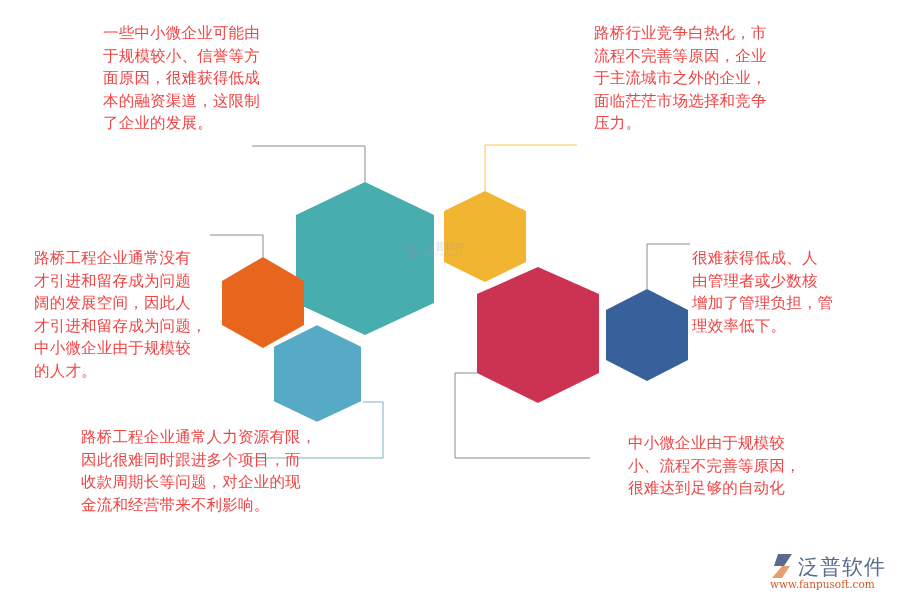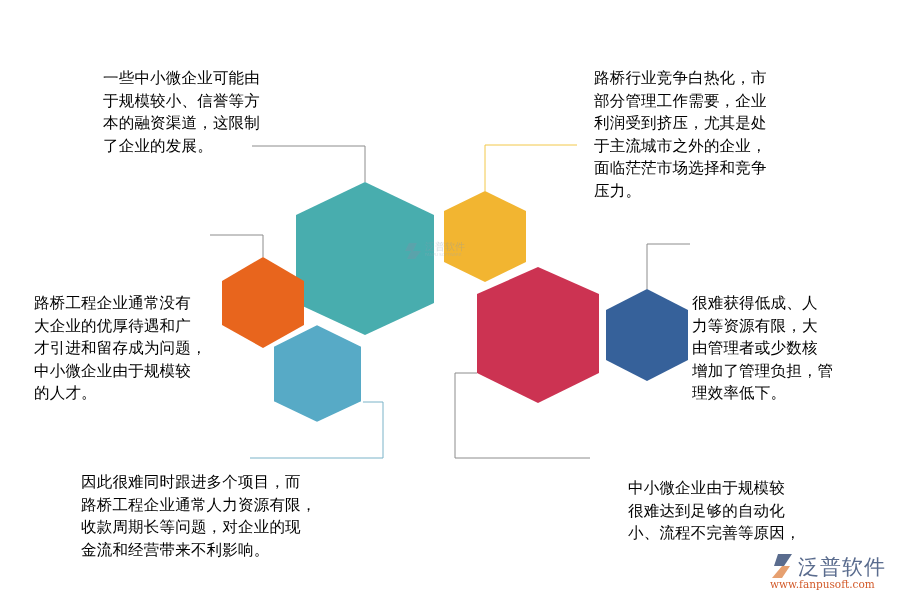--- a/index.html
+++ b/index.html
@@ -1,20 +1,20 @@
 <!DOCTYPE html>
 <html><head>
 <meta charset="utf-8">
 <style>
   html, body { margin:0; padding:0; background:#ffffff; }
   body { width:900px; height:600px; position:relative; overflow:hidden;
          font-family:"DejaVu Sans","Liberation Sans",sans-serif; }
   svg.canvas { position:absolute; left:0; top:0; }
-  .txt { position:absolute; color:#000000; font-size:15.5px; line-height:22.6px;
-         font-family:Liberation Serif, serif; letter-spacing:0.2px;margin-top:44px; }
+  .txt { position:absolute; color:#ef4444; font-size:15.5px; line-height:22.6px;
+         font-family:Liberation Mono, monospace; letter-spacing:0.2px; }
   .logo { position:absolute; left:770px; top:553px; width:125px; height:40px; }
   .logo-cn { position:absolute; left:28px; top:0; font-size:21px; color:#5a6c8e; letter-spacing:1px;
              font-family:"DejaVu Sans","Liberation Sans",sans-serif; }
   .logo-url { position:absolute; left:0px; top:25px; font-size:10.5px; color:#d25a2a;
               font-family:"DejaVu Serif","Liberation Serif",serif; white-space:nowrap; }
   .wm { position:absolute; left:405px; top:240px; width:70px; height:22px; opacity:0.35; }
   .wm-cn { position:absolute; left:20px; top:0; font-size:10px; color:#8a9aaa; }
   .wm-en { position:absolute; left:20px; top:12px; font-size:4px; color:#9aa6b2; white-space:nowrap; }
 </style>
 </head>
@@ -41,60 +41,60 @@
   <svg width="18" height="18" viewBox="0 0 18 18" style="position:absolute;left:0;top:2px;">
     <polygon points="4,1 12,1 8,9 16,9 10,17 2,17 6,9 0,9" fill="#7d93a8"></polygon>
   </svg>
   <span class="wm-cn">泛普软件</span>
   <span class="wm-en">FANPU SOFTWARE</span>
 </div>
 
 <div class="txt" style="left:103px; top:23px;">
   <div>一些中小微企业可能由</div>
   <div>于规模较小、信誉等方</div>
+  <div>面原因，很难获得低成</div>
   <div>本的融资渠道，这限制</div>
   <div>了企业的发展。</div>
 </div>
 
 <div class="txt" style="left:594px; top:23px;">
   <div>路桥行业竞争白热化，市</div>
-  <div>部分管理工作需要，企业</div>
-  <div>利润受到挤压，尤其是处</div>
+  <div>流程不完善等原因，企业</div>
   <div>于主流城市之外的企业，</div>
   <div>面临茫茫市场选择和竞争</div>
   <div>压力。</div>
 </div>
 
 <div class="txt" style="left:34px; top:248px;">
   <div>路桥工程企业通常没有</div>
-  <div>大企业的优厚待遇和广</div>
+  <div>才引进和留存成为问题</div>
+  <div>阔的发展空间，因此人</div>
   <div>才引进和留存成为问题，</div>
   <div>中小微企业由于规模较</div>
   <div>的人才。</div>
 </div>
 
 <div class="txt" style="left:692px; top:248px;">
   <div>很难获得低成、人</div>
-  <div>力等资源有限，大</div>
   <div>由管理者或少数核</div>
   <div>增加了管理负担，管</div>
   <div>理效率低下。</div>
 </div>
 
 <div class="txt" style="left:81px; top:427px;">
+  <div>路桥工程企业通常人力资源有限，</div>
   <div>因此很难同时跟进多个项目，而</div>
-  <div>路桥工程企业通常人力资源有限，</div>
   <div>收款周期长等问题，对企业的现</div>
   <div>金流和经营带来不利影响。</div>
 </div>
 
 <div class="txt" style="left:628px; top:433px;">
   <div>中小微企业由于规模较</div>
+  <div>小、流程不完善等原因，</div>
   <div>很难达到足够的自动化</div>
-  <div>小、流程不完善等原因，</div>
 </div>
 
 <div class="logo">
   <svg width="26" height="24" viewBox="0 0 26 24" style="position:absolute;left:0;top:1px;">
     <polygon points="8,0 22,0 14,12 4,12" fill="#5a6c8e"></polygon>
     <polygon points="12,12 20,12 12,24 2,24" fill="#e6a070"></polygon>
   </svg>
   <span class="logo-cn">泛普软件</span>
   <span class="logo-url">www.fanpusoft.com</span>
 </div>

